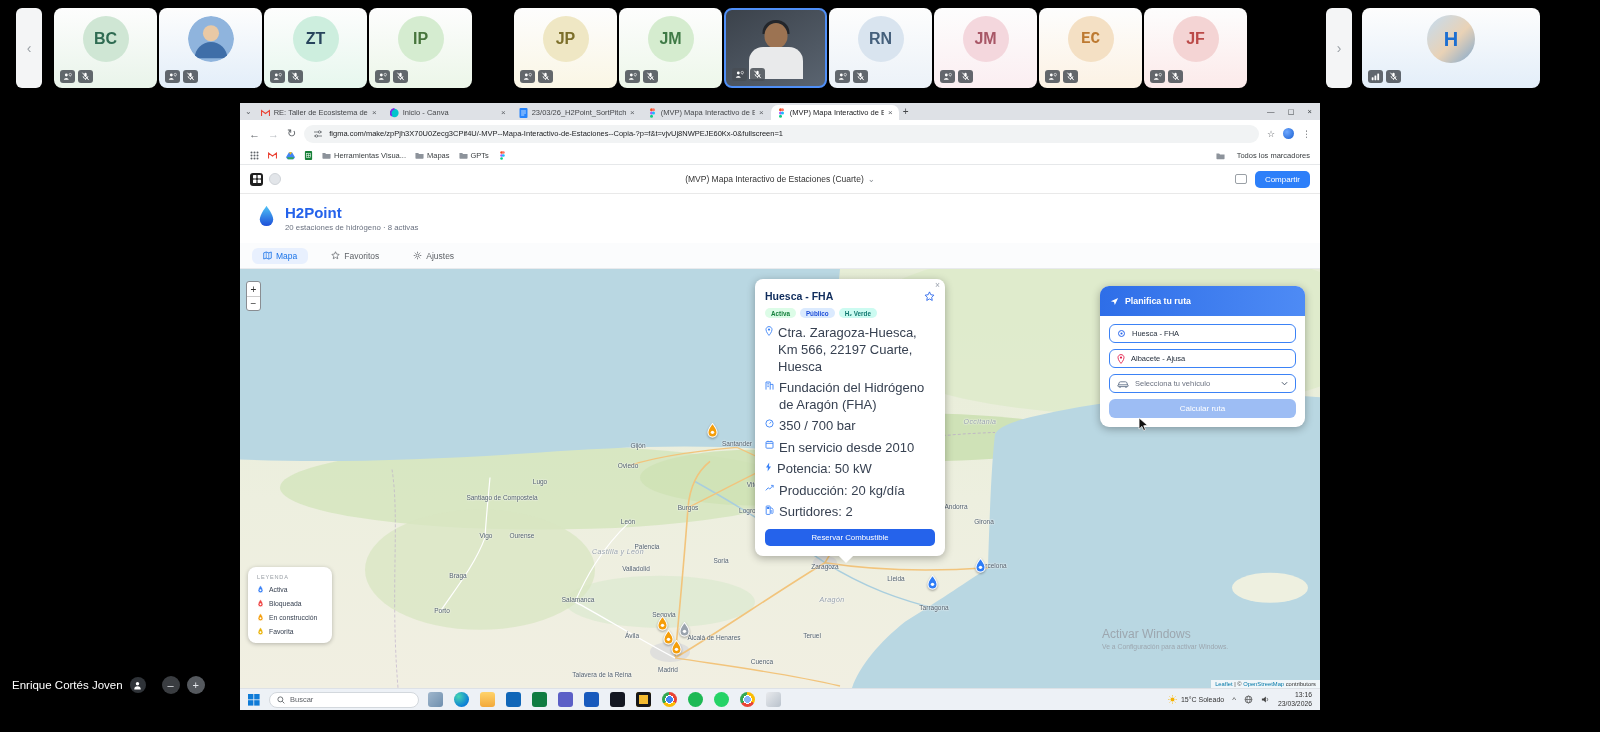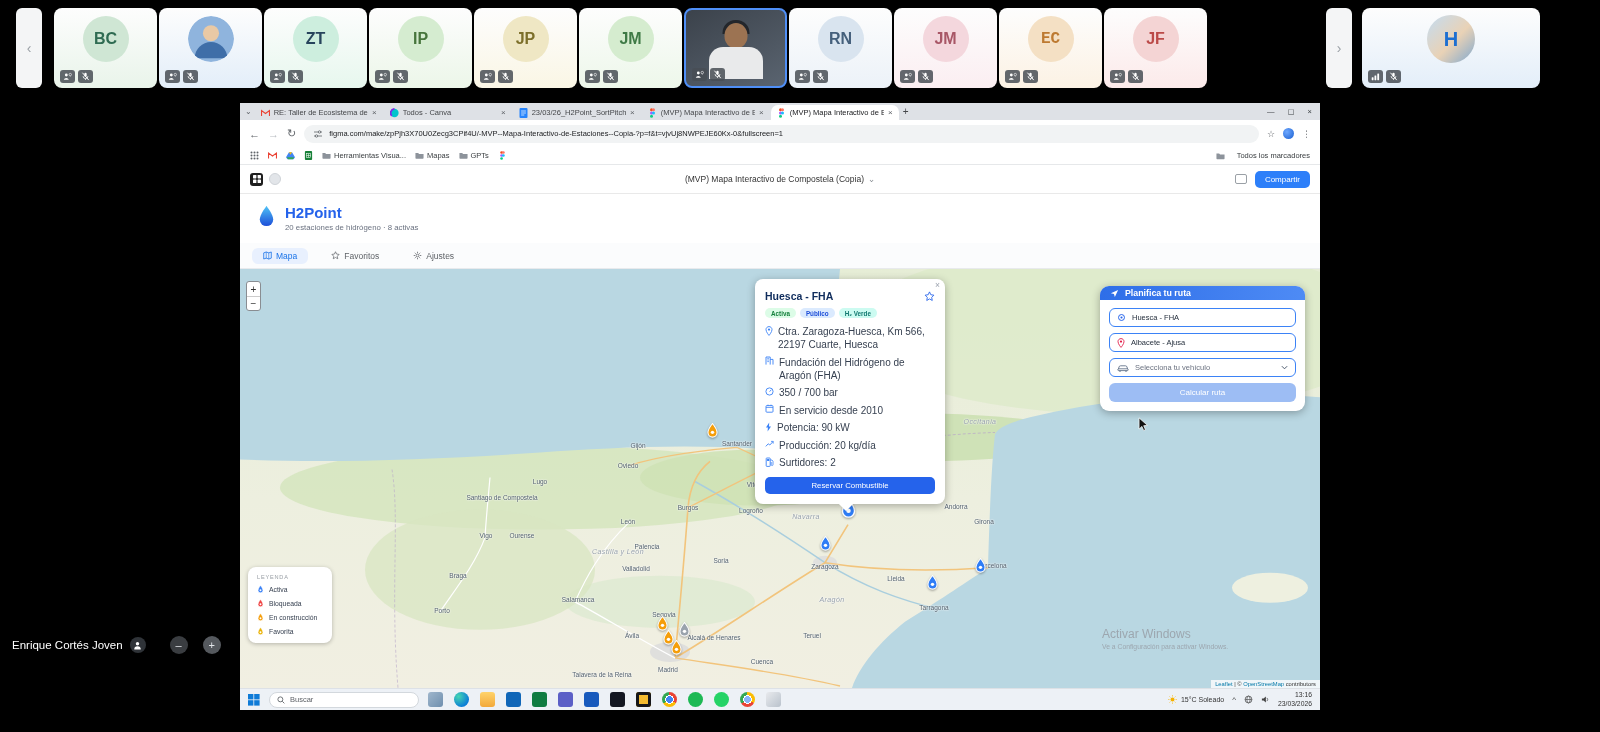--- a/index.html
+++ b/index.html
@@ -79,26 +79,26 @@
   .legtitle{font-size:5.6px;color:#9aa0a6;letter-spacing:.8px}
   .legitem{display:flex;align-items:center;gap:5px;font-size:6.8px;color:#374151;margin-top:5px}
   .popup{position:absolute;left:515px;top:10px;width:190px;background:#fff;border-radius:8px;box-shadow:0 2px 8px rgba(0,0,0,.3);padding:9px 10px 10px;z-index:5}
   .popclose{position:absolute;right:5px;top:1px;font-size:8.5px;color:#9ca3af;cursor:pointer}
   .pophead{display:flex;justify-content:space-between;align-items:center;margin-top:2px}
   .poptitle{font-size:10.5px;font-weight:bold;color:#0f2c5c}
   .popstar{cursor:pointer;display:flex}
   .badges{display:flex;gap:4px;margin:6px 0 7px}
   .badge{font-size:6.3px;padding:1.5px 6px;border-radius:7px;font-weight:bold}
   .details{display:flex;flex-direction:column;gap:4.5px}
-  .drow{display:flex;gap:5px;font-size:10px;color:#374151;line-height:1.3;align-items:flex-start}
+  .drow{display:flex;gap:5px;font-size:13px;color:#374151;line-height:1.3;align-items:flex-start}
   .drow .dic{flex:0 0 auto;margin-top:.5px;display:flex}
   .popbtn{margin-top:8px;width:100%;height:17px;background:#2563eb;color:#fff;border:none;border-radius:5px;font-size:7.8px;cursor:pointer}
   .poptail{position:absolute;left:86px;bottom:-5px;width:10px;height:10px;background:#fff;transform:rotate(45deg)}
   .route{position:absolute;left:860px;top:17px;width:205px;border-radius:9px;box-shadow:0 2px 8px rgba(0,0,0,.3);background:#fff;z-index:5}
-  .routehead{height:14px;background:linear-gradient(90deg,#2e6ee8,#4e8bf5);border-radius:9px 9px 0 0;display:flex;align-items:center;gap:6px;padding:0 10px;color:#fff;font-size:8.8px;font-weight:bold}
+  .routehead{height:30px;background:linear-gradient(90deg,#2e6ee8,#4e8bf5);border-radius:9px 9px 0 0;display:flex;align-items:center;gap:6px;padding:0 10px;color:#fff;font-size:8.8px;font-weight:bold}
   .routebody{padding:8px 9px 9px;display:flex;flex-direction:column;gap:6px}
   .rinput{height:19px;border:1px solid #3b82f6;border-radius:6px;display:flex;align-items:center;gap:6px;padding:0 7px;font-size:7.5px;color:#1f2937;background:#fff}
   .rselect{height:19px;border:1px solid #3b82f6;border-radius:6px;display:flex;align-items:center;gap:6px;padding:0 7px;font-size:7.5px;color:#6b7280;background:#fff;cursor:pointer}
   .rselect .grow{flex:1}
   .routebtn{height:19px;background:#9dbdf4;border:none;border-radius:6px;color:#fff;font-size:8px}
   .cursor{position:absolute;left:898px;top:148px;z-index:8}
   .wm{position:absolute;left:862px;top:358px;color:rgba(150,158,166,.85);z-index:3}
   .wm1{font-size:12px}
   .wm2{font-size:6.8px;margin-top:2px}
   .attr{position:absolute;right:0;bottom:0;background:rgba(255,255,255,.78);font-size:5.8px;color:#333;padding:1px 4px;z-index:6}
@@ -109,21 +109,21 @@
   .startbtn{display:flex;cursor:pointer}
   .searchpill{width:150px;height:16px;background:#fff;border:1px solid #d3d8dd;border-radius:8px;display:flex;align-items:center;gap:5px;padding:0 7px;font-size:7.5px;color:#5f6368;cursor:pointer}
   .tbicons{display:flex;align-items:center;gap:11px}
   .tbicon{width:15px;height:15px;border-radius:3px;cursor:pointer}
   .tray{margin-left:auto;display:flex;align-items:center;gap:8px}
   .weather{display:flex;align-items:center;gap:4px;font-size:7px;color:#333;cursor:pointer}
   .traychev{font-size:8px;color:#444}
   .clock{text-align:right;font-size:6.8px;color:#333;line-height:1.25;cursor:pointer}
 
   
-  .nametag{position:absolute;left:0;top:632px;display:flex;align-items:center;gap:15px;z-index:10}
+  .nametag{position:absolute;left:0;top:672px;display:flex;align-items:center;gap:7px;z-index:10}
   .npill{background:#000;color:#fff;height:26px;display:flex;align-items:center;gap:7px;padding:0 9px 0 12px;border-radius:4px;font-size:11.5px}
   .nbadge{width:16px;height:16px;border-radius:50%;background:#2f3338;display:flex;align-items:center;justify-content:center}
   .nbadge svg{width:9px;height:9px}
   .ctrl{width:18px;height:18px;border-radius:50%;display:flex;align-items:center;justify-content:center;color:#e3e6ea;font-size:11px;border:none;cursor:pointer}
   .ctrl.minus{background:#3a3d41}
   .ctrl.plus{background:#55595e}
 </style>
 </head>
 <body>
 
@@ -214,21 +214,21 @@
           <span class="tbadge">
             <svg viewBox="0 0 10 10">
               <rect x="3.7" y="0.8" width="2.6" height="4.4" rx="1.3" fill="#fff"></rect>
               <path d="M2.3 4.6a2.7 2.7 0 0 0 5.4 0" fill="none" stroke="#fff" stroke-width=".9"></path>
               <line x1="5" y1="7.3" x2="5" y2="8.8" stroke="#fff" stroke-width=".9"></line>
               <line x1="1.6" y1="0.8" x2="8.6" y2="9" stroke="#fff" stroke-width="1.1"></line>
             </svg>
           </span>
         </div>
       </div>
-      <div class="tile" style="background: linear-gradient(rgb(253, 253, 253), rgb(250, 246, 229));">
+      <div class="tile" style="background: linear-gradient(rgb(253, 253, 253), rgb(250, 246, 229)); margin-left: 40px;">
         <div class="avatar" style="background: rgb(239, 231, 196); color: rgb(124, 111, 42);">JP</div>
         <div class="tbadges">
           <span class="tbadge">
             <svg viewBox="0 0 12 10">
               <circle cx="4.4" cy="3" r="1.9" fill="#fff"></circle>
               <path d="M1 9.4a3.6 3.6 0 0 1 6.8 0Z" fill="#fff"></path>
               <circle cx="9.7" cy="2.4" r="1.6" fill="none" stroke="#fff" stroke-width=".8"></circle>
               <line x1="9.7" y1="4.2" x2="9.7" y2="5" stroke="#fff" stroke-width=".8"></line>
             </svg>
           </span>
@@ -409,21 +409,21 @@
             <span class="t">RE: Taller de Ecosistema de Mo...</span>
             <span class="x">×</span>
           </div>
           <div class="tab">
             <span class="fav">
               <svg viewBox="0 0 10 10">
                 <circle cx="5" cy="5" r="4.6" fill="#00c4cc"></circle>
                 <path d="M2 8.2A4.6 4.6 0 0 1 5 .4" stroke="#7d2ae8" stroke-width="2" fill="none"></path>
               </svg>
             </span>
-            <span class="t">Todos - Canva</span>
+            <span class="t">Inicio - Canva</span>
             <span class="x">×</span>
           </div>
           <div class="tab">
             <span class="fav">
               <svg viewBox="0 0 8 10">
                 <rect width="8" height="10" rx="1" fill="#2684fc"></rect>
                 <line x1="1.6" y1="3" x2="6.4" y2="3" stroke="#fff" stroke-width=".7"></line>
                 <line x1="1.6" y1="5" x2="6.4" y2="5" stroke="#fff" stroke-width=".7"></line>
                 <line x1="1.6" y1="7" x2="4.8" y2="7" stroke="#fff" stroke-width=".7"></line>
               </svg>
@@ -563,21 +563,21 @@
             <g fill="#fff">
               <rect x="0" y="0" width="3.4" height="3.4" rx=".6"></rect>
               <rect x="4.6" y="0" width="3.4" height="3.4" rx=".6"></rect>
               <rect x="0" y="4.6" width="3.4" height="3.4" rx=".6"></rect>
               <rect x="4.6" y="4.6" width="3.4" height="3.4" rx=".6"></rect>
             </g>
           </svg>
         </span>
       <span class="fmavatar"></span>
       <span class="fmtitle">
-        <span>(MVP) Mapa Interactivo de Compostela (Copia)</span>
+        <span>(MVP) Mapa Interactivo de Estaciones (Cuarte)</span>
         <span style="color:#8a8f94">⌄</span>
       </span>
       <span class="fmright">
         <span class="fmicon"></span>
         <button class="sharebtn">Compartir</button>
       </span>
     </div>
 
     <div class="appheader">
       <span class="applogo">
@@ -857,21 +857,21 @@
                 </svg>
               </span>
               <span>En servicio desde 2010</span>
             </div>
             <div class="drow">
               <span class="dic">
                 <svg width="7" height="10" viewBox="0 0 7 10">
                   <path d="M4.2.4 1 5.4h1.9L2.6 9.6 6 4.4H4L4.2.4Z" fill="#3b82f6"></path>
                 </svg>
               </span>
-              <span>Potencia: 90 kW</span>
+              <span>Potencia: 50 kW</span>
             </div>
             <div class="drow">
               <span class="dic">
                 <svg width="9" height="9" viewBox="0 0 9 9">
                   <path d="M.8 7.4 3.2 4.8 4.8 6 8 2.6" fill="none" stroke="#3b82f6" stroke-width=".9"></path>
                   <path d="M8.2 4.6V2.4H6" fill="none" stroke="#3b82f6" stroke-width=".8"></path>
                 </svg>
               </span>
               <span>Producción: 20 kg/día</span>
             </div>

